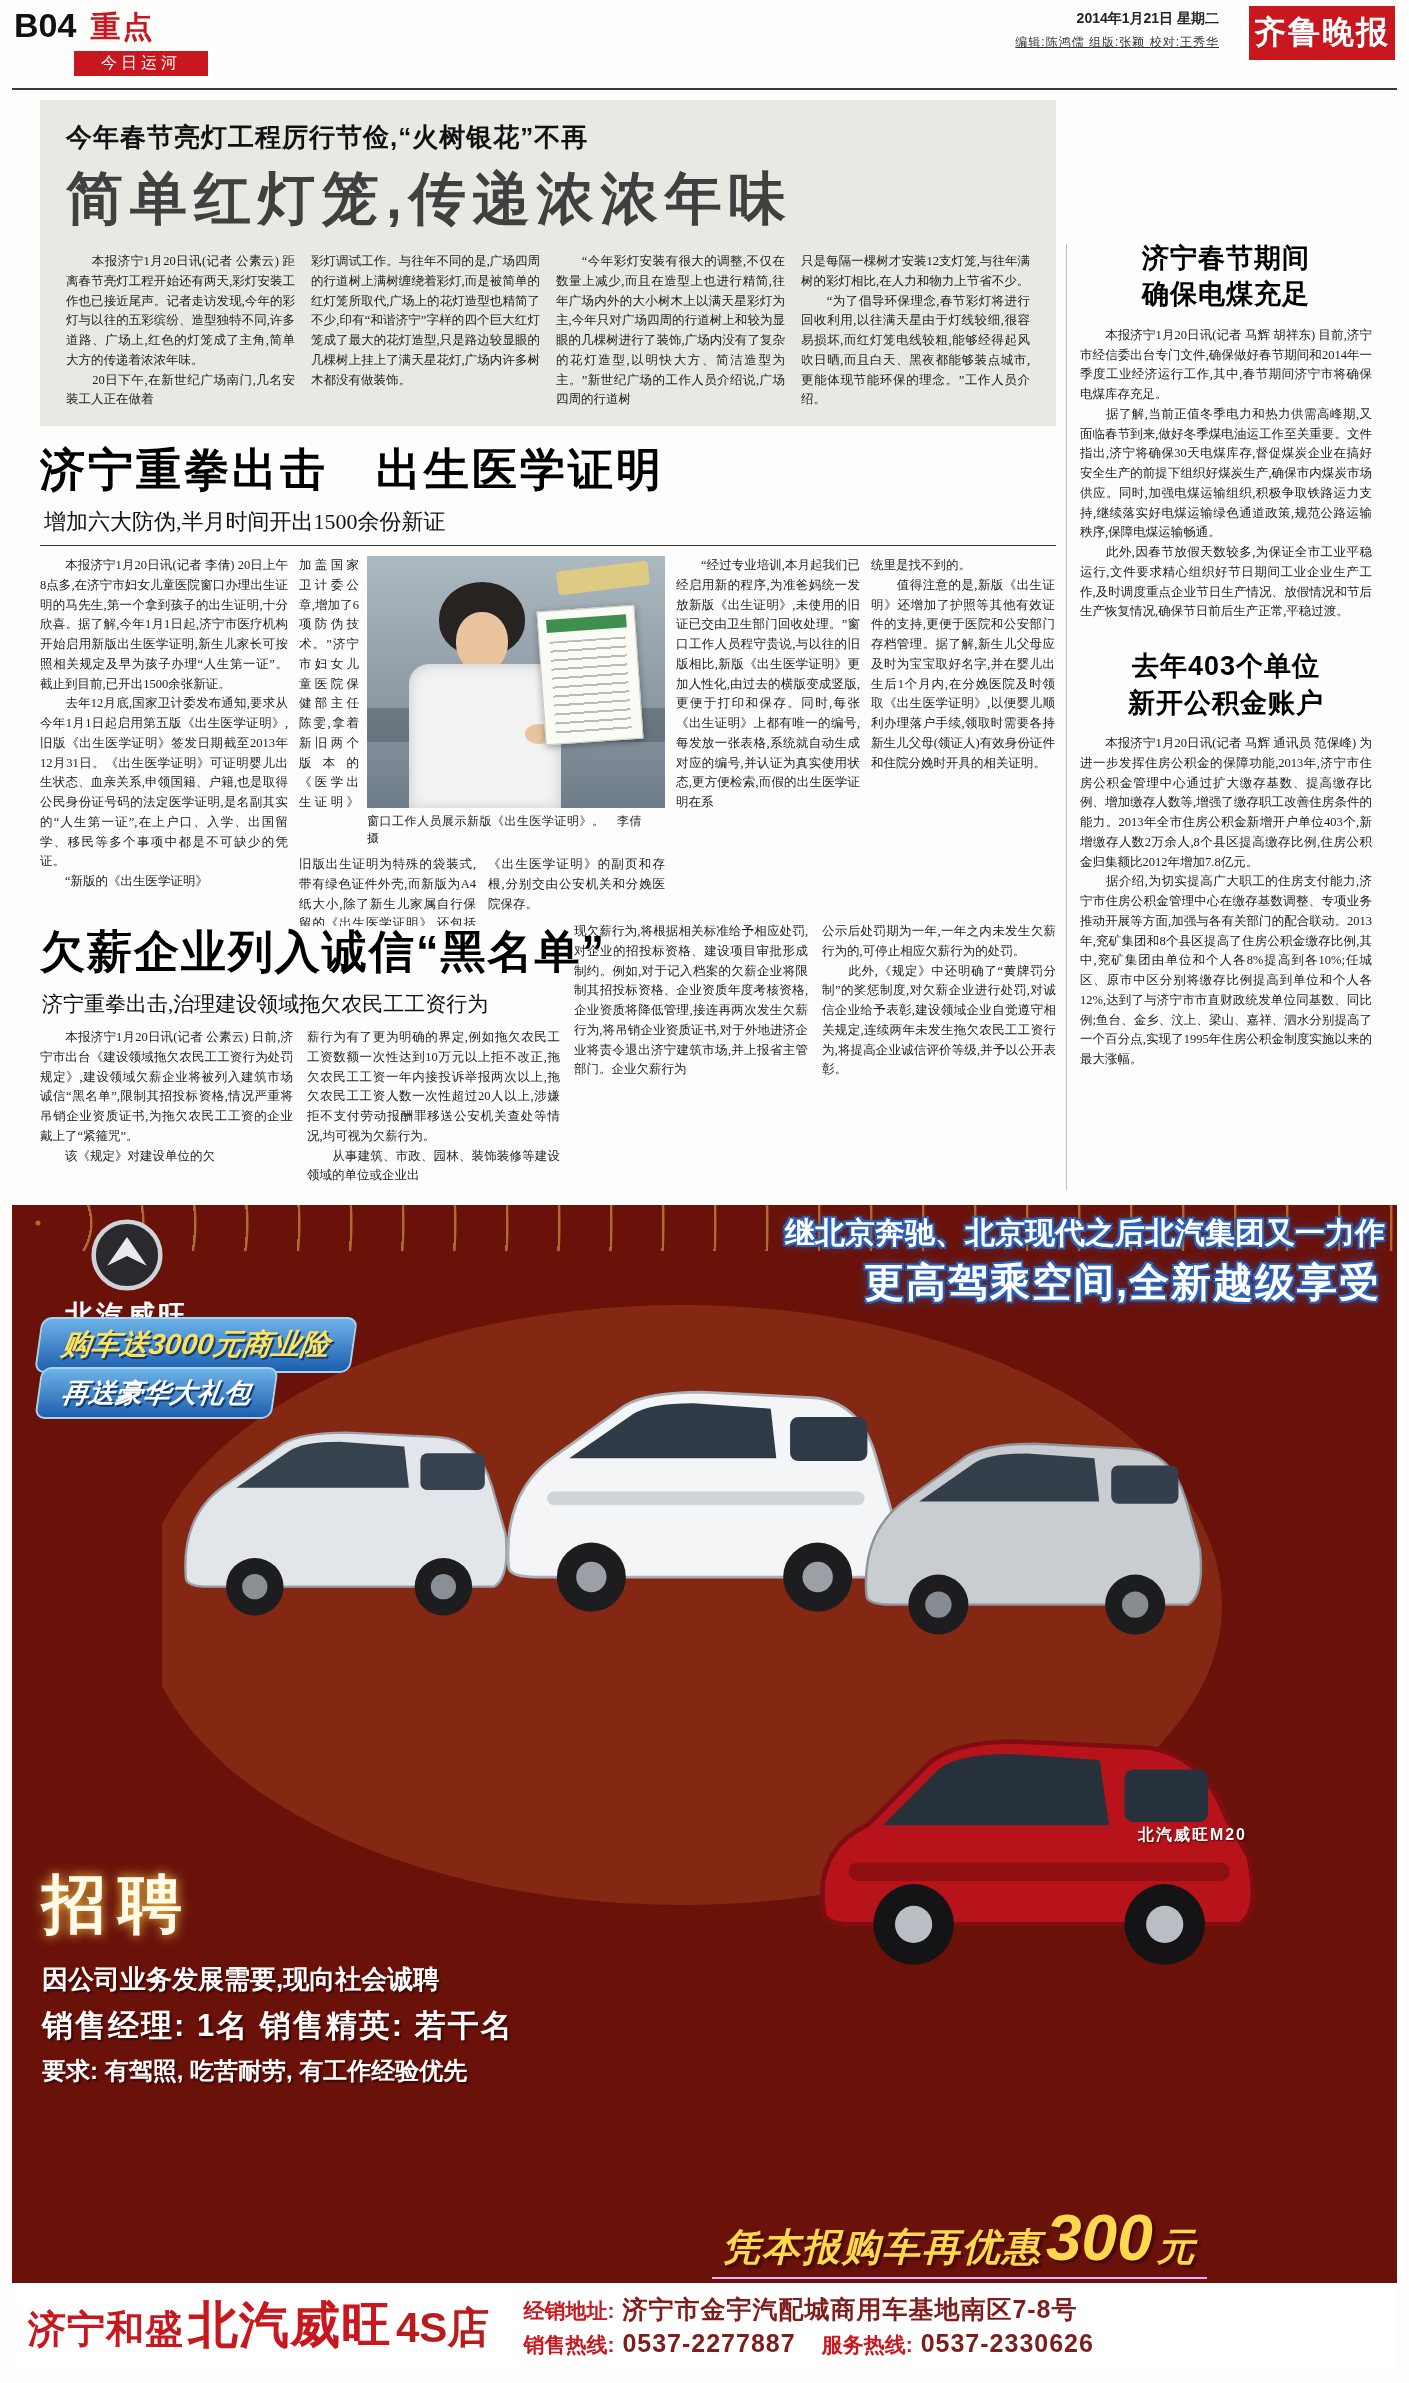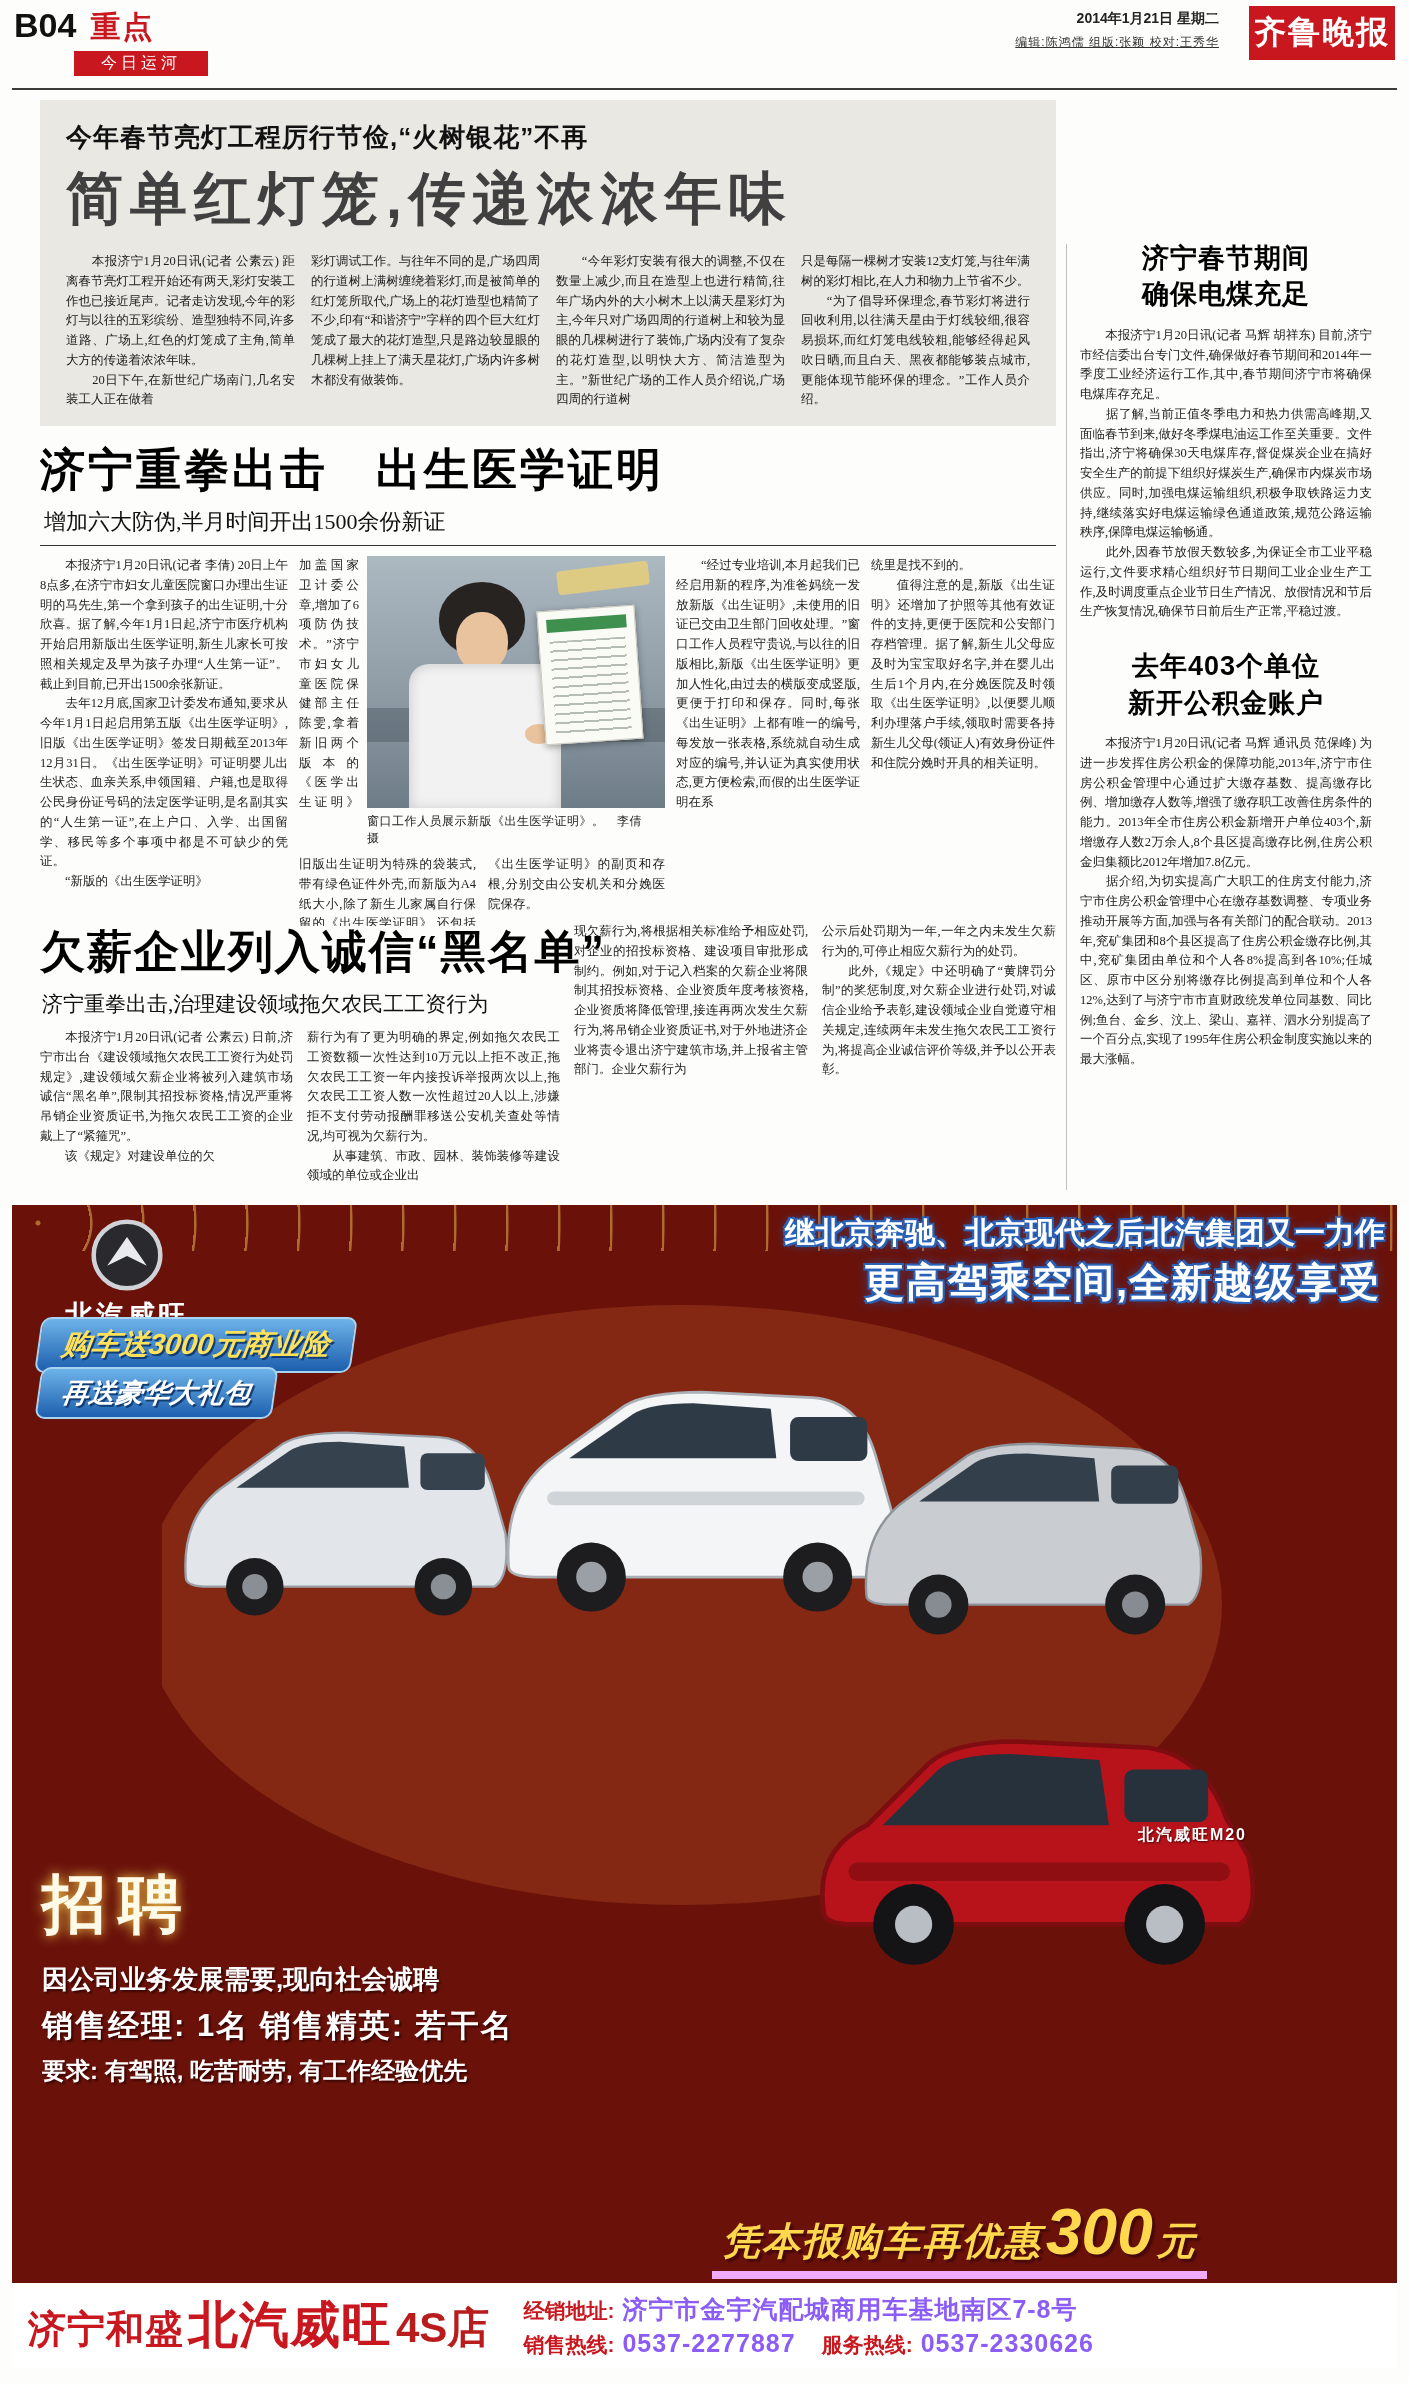--- a/index.html
+++ b/index.html
@@ -109,34 +109,34 @@
   .model-badge { position:absolute; right:150px; top:620px; z-index:6; color:#fff; font-size:16px; font-weight:700;
     font-family:"Liberation Sans","DejaVu Sans",sans-serif; letter-spacing:2px; text-shadow:1px 1px 2px #400; }
   .recruit { position:absolute; left:30px; top:656px; z-index:6; color:#fff; font-family:"Liberation Sans","DejaVu Sans",sans-serif; }
   .recruit-title { font-size:64px; font-weight:900; letter-spacing:12px; color:#fffbe8;
     text-shadow:0 0 12px rgba(255,220,80,.95), 3px 3px 0 #6d0e08; }
   .recruit-l1 { margin-top:14px; font-size:26px; font-weight:700; text-shadow:2px 2px 2px #3a0603; }
   .recruit-l2 { margin-top:8px; font-size:31px; font-weight:900; letter-spacing:2px; text-shadow:2px 2px 2px #3a0603; }
   .recruit-l3 { margin-top:8px; font-size:24px; font-weight:700; text-shadow:2px 2px 2px #3a0603; }
   .coupon { position:absolute; left:700px; bottom:4px; z-index:6; font-family:"Liberation Sans","DejaVu Sans",sans-serif;
     font-style:italic; font-weight:900; color:#ffd84d; text-shadow:3px 3px 2px #46080a;
-    border-bottom:8px solid #f0abfc; padding:0 10px 2px 10px; }
+    border-bottom:2px solid #f0abfc; padding:0 10px 2px 10px; }
   .coupon .c-txt { font-size:38px; letter-spacing:2px; }
   .coupon .c-amt { font-size:64px; padding:0 4px; }
 
   
   .dealer { height:85px; background:#ffffff; display:flex; align-items:center; padding:0 10px 0 16px; overflow:hidden; }
   .dealer-name { display:flex; align-items:baseline; white-space:nowrap; font-family:"Liberation Sans","DejaVu Sans",sans-serif; font-weight:900; }
   .dn1 { font-size:38px; color:#c8171e; letter-spacing:1px; }
   .dn2 { font-size:50px; color:#c8171e; letter-spacing:1px; margin-left:4px; }
   .dn3 { font-size:42px; color:#b91c1c; margin-left:4px; }
   .dealer-contact { margin-left:34px; font-family:"Liberation Sans","DejaVu Sans",sans-serif; white-space:nowrap; }
   .dc-row { display:flex; align-items:baseline; margin:3px 0; }
   .dc-label { font-size:21px; font-weight:900; color:#c8171e; margin-right:8px; }
-  .dc-val { font-size:25px; font-weight:900; color:#8b5cf6; letter-spacing:1px; margin-right:26px; }
+  .dc-val { font-size:25px; font-weight:900; color:#7f1d1d; letter-spacing:1px; margin-right:26px; }
 </style>
 </head>
 <body>
 
 <div class="page">
 
   <div class="hdr">
     <div class="hdr-left">
       <div class="hdr-top-row">
         <span class="pageno">B04</span>

